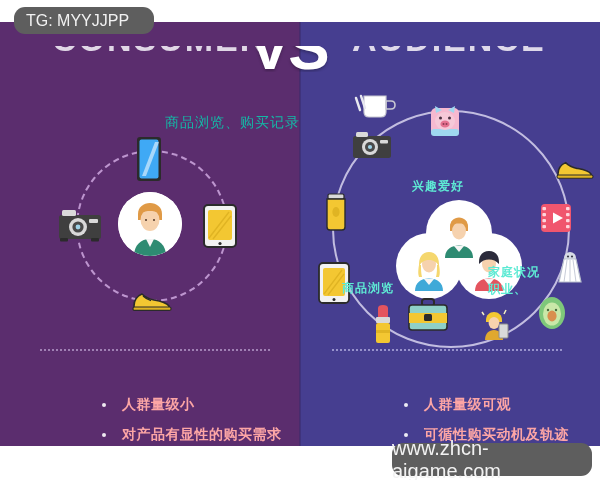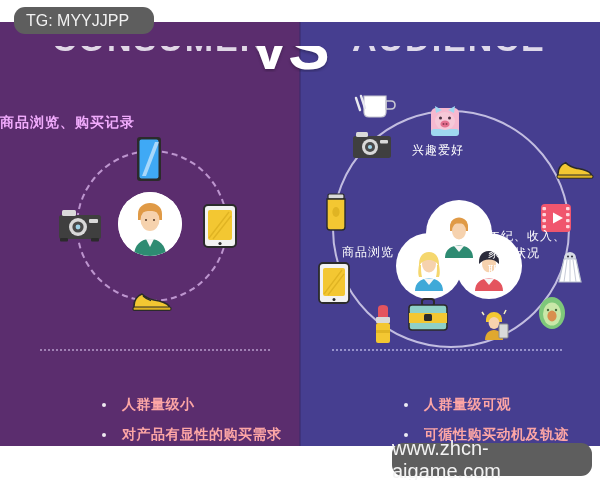--- a/index.html
+++ b/index.html
@@ -27,39 +27,39 @@
   .head-left{left:52px;}
   .head-right{left:352px;}
   .vs{
     position:absolute;left:249px;top:-34px;font-size:62px;font-weight:bold;
     color:#ffffff;letter-spacing:-2px;z-index:4;
     text-shadow:0 2px 3px rgba(0,0,0,.25);
   }
 
   
   .l-title{
-    position:absolute;left:0;top:92px;width:300px;text-align:left;
-    font-size:14px;font-weight:bold;color:#f0abfc;letter-spacing:1px;
+    position:absolute;left:0;top:92px;width:300px;text-align:right;
+    font-size:14px;font-weight:normal;color:#14b8a6;letter-spacing:1px;
   }
   .l-ring{
     position:absolute;left:76px;top:128px;width:148px;height:148px;
     border-radius:50%;border:2px dashed #cfa8e0;opacity:.85;
   }
   .l-avatar{
     position:absolute;left:118px;top:170px;width:64px;height:64px;border-radius:50%;
     background:#ffffff;overflow:hidden;
   }
 
   
   .r-ring{
     position:absolute;left:332px;top:88px;width:234px;height:234px;
     border-radius:50%;border:2px solid #d8d3ef;opacity:.85;
   }
   .r-cloud{position:absolute;left:396px;top:178px;width:126px;height:96px;}
-  .r-lbl{position:absolute;color:#ffffff;font-size:12px;font-weight:normal;letter-spacing:1px;}
+  .r-lbl{position:absolute;color:#5eead4;font-size:12px;font-weight:bold;letter-spacing:1px;margin-top:36px;}
 
   
   .dots{position:absolute;height:0;border-top:2px dotted #b79ccc;opacity:.75;}
   .dots-l{left:40px;top:327px;width:230px;}
 
   
   .bul{position:absolute;}
   .bul-l{left:60px;top:358px;width:240px;}
   .bul li{
     list-style:none;position:relative;color:#fca5a5;font-size:14px;font-weight:bold;
@@ -308,21 +308,20 @@
           <path d="M32 11h5c3 0 4 2 4 4s-1 4-4 4h-5z" fill="none" stroke="#c8c8d2" stroke-width="1.6"></path>
           <g stroke="#e8e8f0" stroke-width="2.4" stroke-linecap="round">
             <path d="M2 8 L6 20M7 6 L11 18"></path>
           </g>
         </svg>
       </div>
 
       <div class="r-lbl" style="left:112px;top:120px;">兴趣爱好</div>
       <div class="r-lbl" style="left:42px;top:222px;">商品浏览</div>
       <div class="r-lbl" style="left:188px;top:206px;line-height:17px;">
-        <div>年纪、收入、</div>
         <div>家庭状况</div>
         <div>职业、</div>
       </div>
 
       <div class="dots" style="left:32px;top:327px;width:230px;border-color:#b3aee0;"></div>
 
       <ul class="bul" style="left:62px;top:358px;width:240px;">
         <li>人群量级可观</li>
         <li>可循性购买动机及轨迹</li>
 

